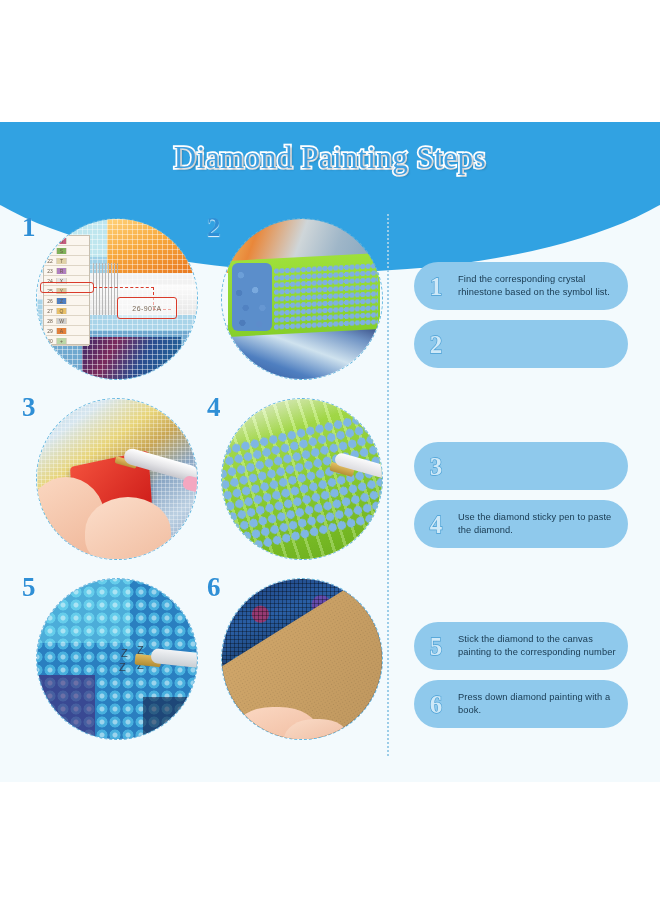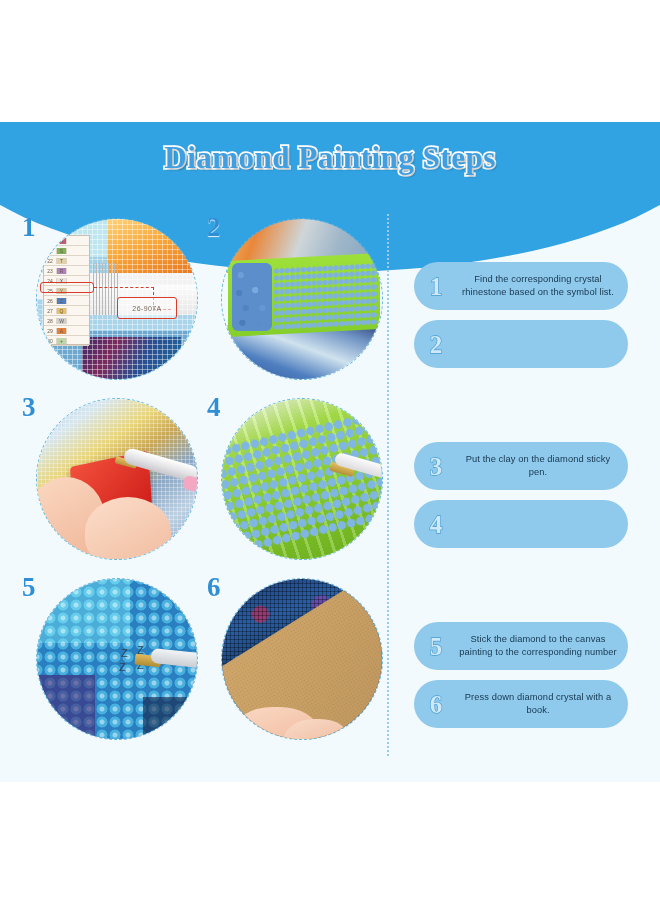--- a/index.html
+++ b/index.html
@@ -34,21 +34,21 @@
     overflow: hidden;
   }
   .banner-title-wrap {
     position: absolute;
     left: 0; top: 0;
     width: 100%; height: 72px;
     display: flex; align-items: center; justify-content: center;
   }
   .banner-title {
     font-family: "Liberation Serif", serif;
-    font-weight: bold;
+    font-weight: normal;
     font-size: 31px;
     letter-spacing: .5px;
     color: #3f9fe0;
     -webkit-text-stroke: 3.4px #ffffff;
     paint-order: stroke fill;
     text-shadow: 2px 2px 2px rgba(0,0,0,.22);
     white-space: nowrap;
   }
 
   
@@ -359,21 +359,21 @@
     font-weight: bold;
     font-size: 25px;
     color: #cfe9f8;
     -webkit-text-stroke: 1.3px #4a9fd4;
     paint-order: stroke fill;
     line-height: 1;
   }
   .pill .txt {
     flex: 1;
     padding-right: 10px;
-    text-align: center;
+    text-align: left;
     font-size: 9.3px;
     line-height: 1.45;
     color: #17384f;
     letter-spacing: .1px;
   }
   .pill.s1 { top: 52px; }
   .pill.s2 { top: 110px; }
   .pill.s3 { top: 232px; }
   .pill.s4 { top: 290px; }
   .pill.s5 { top: 412px; }
@@ -574,28 +574,28 @@
   <div class="pills">
     <div class="pill s1">
       <div class="num">1</div>
       <div class="txt">Find the corresponding crystal rhinestone based on the symbol list.</div>
     </div>
     <div class="pill s2">
       <div class="num">2</div>
     </div>
     <div class="pill s3">
       <div class="num">3</div>
-      <div class="txt">Put the clay on the diamond sticky pen.</div>
     </div>
     <div class="pill s4">
       <div class="num">4</div>
+      <div class="txt">Use the diamond sticky pen to paste the diamond.</div>
     </div>
     <div class="pill s5">
       <div class="num">5</div>
       <div class="txt">Stick the diamond to the canvas painting to the corresponding number</div>
     </div>
     <div class="pill s6">
       <div class="num">6</div>
-      <div class="txt">Press down diamond crystal with a book.</div>
+      <div class="txt">Press down diamond painting with a book.</div>
     </div>
   </div>
 
 </div>
 
 </body></html>

